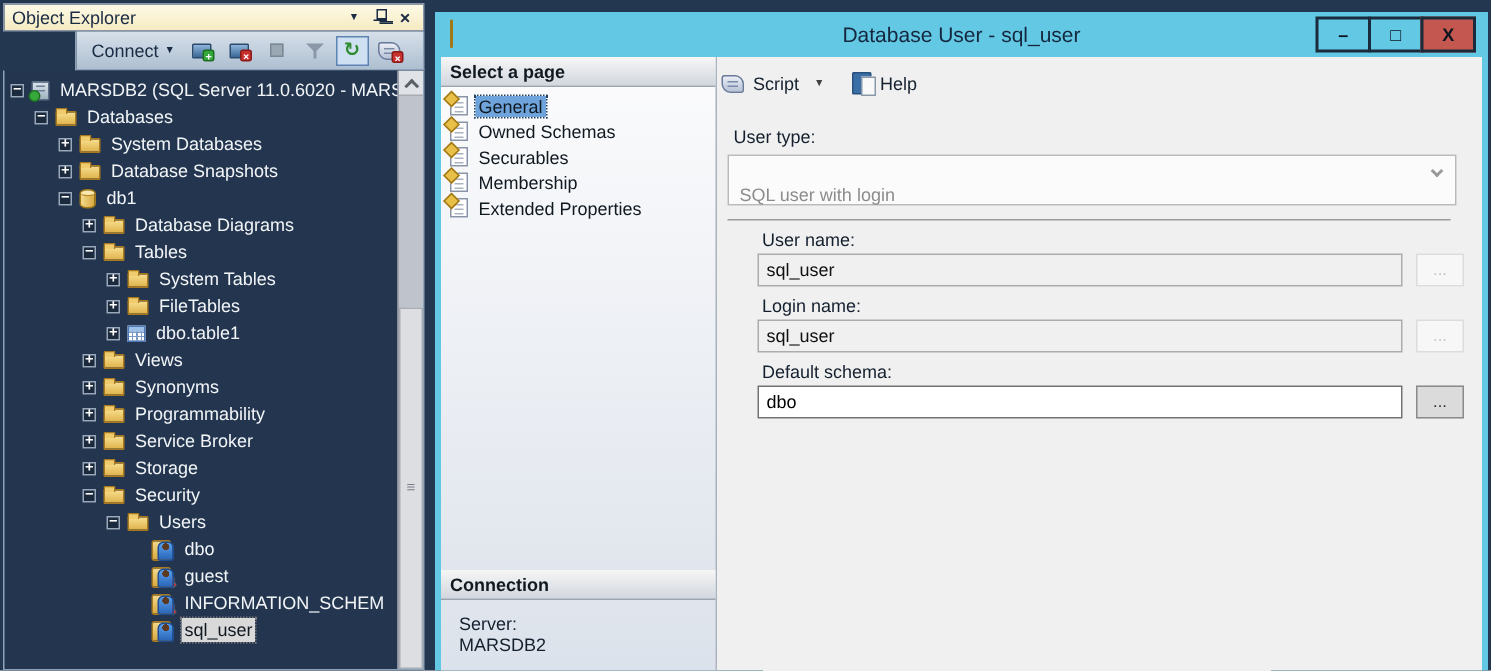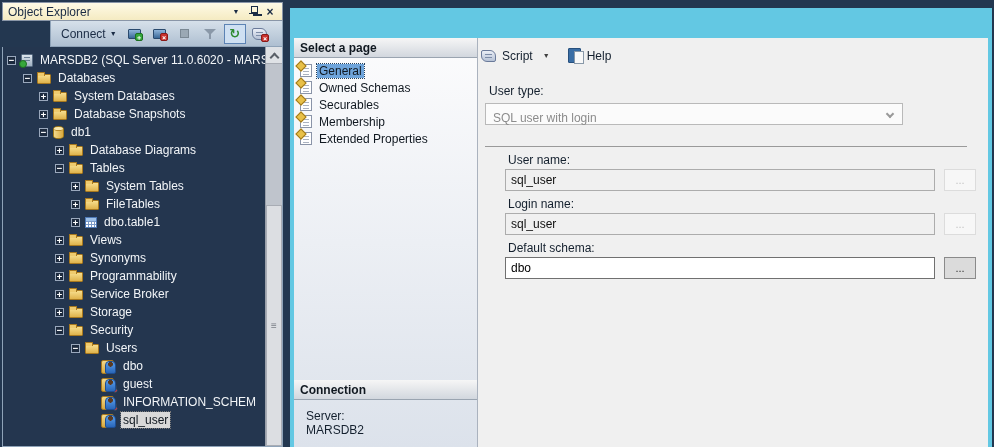--- a/index.html
+++ b/index.html
@@ -96,21 +96,21 @@
   .conn-body { padding:9px 0 0 12px; font-size:12px; color:#14202E; line-height:14px; }
   .conn-body .grp { margin-bottom:12px; }
 
   .main { position:absolute; left:177px; right:0; top:0; bottom:0; }
   .mtbar { position:absolute; top:10px; left:10px; display:flex; align-items:center; gap:6px; font-size:12px; color:#14202E; }
   .mtbar .dd { font-size:7px; color:#404040; margin:0 4px; }
   .i-help { width:13px; height:15px; background:#3A6EA5; border:1px solid #27507E; border-radius:1px; position:relative; margin-left:8px; }
   .i-help::after { content:''; position:absolute; right:-4px; top:2px; width:8px; height:11px; background:#F8F8F8; border:1px solid #8898A8; }
 
   .lbl { position:absolute; font-size:12px; color:#14202E; white-space:nowrap; }
-  .combo { position:absolute; left:14px; top:65px; width:418px; height:22px; background:#FBFBFB; border:1px solid #B9B9B9; color:#8C8C8C; font-size:12px; line-height:20px; padding:4px 7px; }
+  .combo { position:absolute; left:14px; top:65px; width:486px; height:22px; background:#FBFBFB; border:1px solid #B9B9B9; color:#8C8C8C; font-size:12px; line-height:20px; padding:16px 7px; }
   .combo .chev { position:absolute; right:9px; top:7px; width:6px; height:6px; border-right:2px solid #9A9A9A; border-bottom:2px solid #9A9A9A; transform:rotate(45deg); }
   .sep { position:absolute; left:14px; top:108px; width:482px; border-top:1px solid #9A9A9A; }
 
   .tb { position:absolute; left:34px; width:430px; height:22px; font-size:12px; padding:0 5px; font-family:inherit; outline:none; }
   .tb.dis { background:#F0F0F0; border:1px solid #ACACAC; color:#101010; }
   .tb.en { background:#FFF; border:1px solid #707070; color:#000; }
   .browse { position:absolute; left:473px; width:32px; height:22px; font-size:11px; font-family:inherit; }
   .browse.dis { background:#F7F7F7; border:1px solid #DCDCDC; color:#C4C4C4; }
   .browse.en { background:#DBDBDB; border:1px solid #8A8A8A; color:#303030; }
 </style>
@@ -272,20 +272,29 @@
     <div class="oe-scroll">
       <div class="sc-up"></div>
       <div class="sc-thumb">
           <span>≡</span>
         </div>
     </div>
   </div>
 </div>
 
 <div class="dlg">
+  <div class="dlg-title">
+    <span class="dlg-ico"><span class="i-db16"></span></span>
+    <span class="ttl">Database User - sql_user</span>
+    <span class="win-btns">
+      <span class="wb">–</span>
+      <span class="wb">□</span>
+      <span class="wb close">X</span>
+    </span>
+  </div>
   <div class="dlg-body">
 
     <div class="pane">
       <div class="pane-h">Select a page</div>
       <div class="pages" id="pages">
           <div class="prow sel">
             <span class="i-page"></span>
             <span class="plabel">General</span>
           </div>
           <div class="prow">

